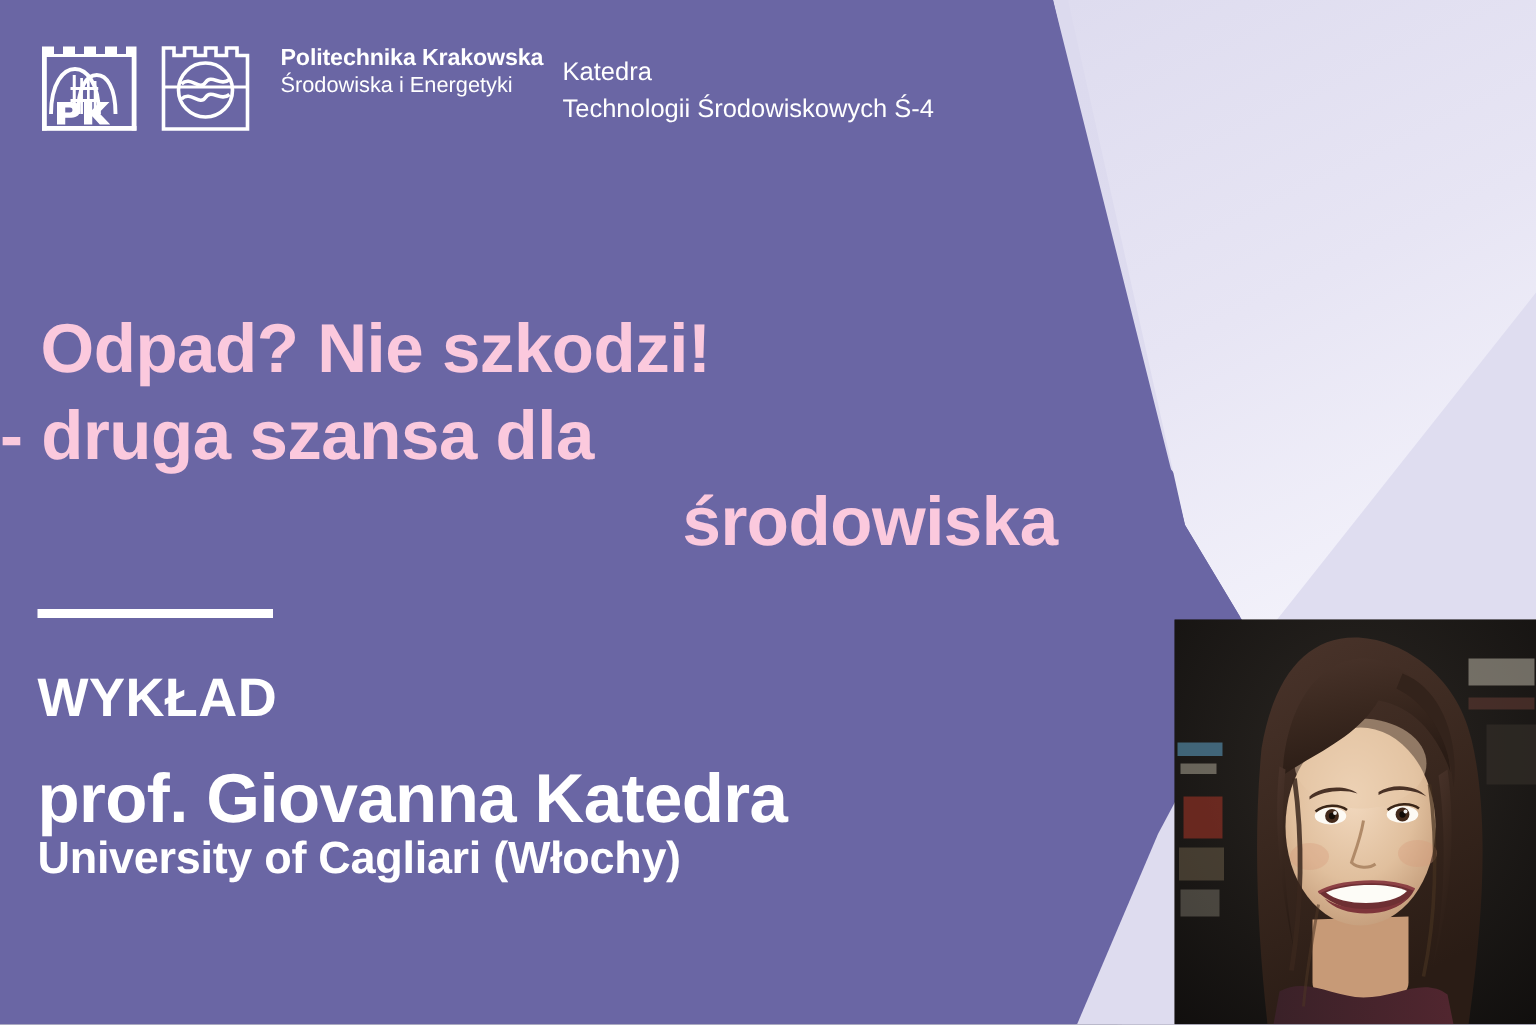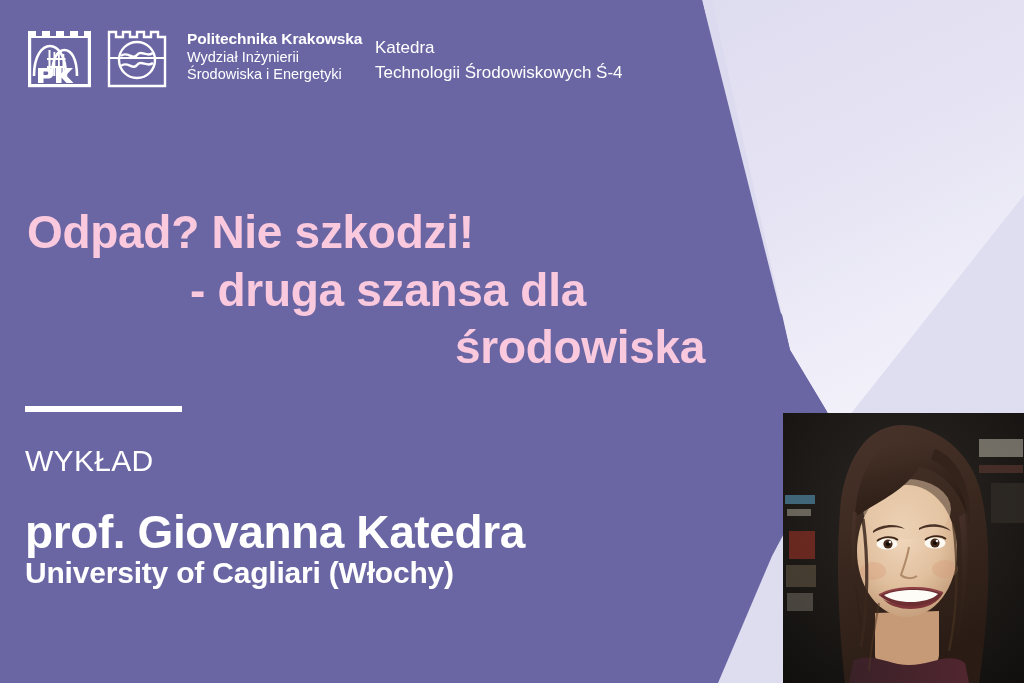--- a/index.html
+++ b/index.html
@@ -75,42 +75,42 @@
     width: 800px;
     z-index: 6;
     color: #fbc9dd;
     font-size: 46px;
     font-weight: bold;
     line-height: 1.25;
     letter-spacing: -0.3px;
     margin-top: 12px;
   }
   .title .t1 { padding-left: 27px; }
-  .title .t2 { padding-left: 190px; }
+  .title .t2 { }
   .title .t3 { padding-left: 455px; }
 
   
   .rule {
     position: absolute;
     left: 25px;
     top: 406px;
     width: 157px;
     height: 6px;
     background: #ffffff;
     z-index: 6;
   }
 
   
   .kicker {
     position: absolute;
     left: 25px;
     top: 444px;
     color: #ffffff;
-    font-size: 30px;
-    font-weight: normal;
+    font-size: 36px;
+    font-weight: bold;
     letter-spacing: 0.3px;
     z-index: 6;
   }
   .speaker {
     position: absolute;
     left: 25px;
     top: 505px;
     color: #ffffff;
     font-size: 46px;
     font-weight: bold;
@@ -199,21 +199,20 @@
     <svg class="logo-mark" width="62" height="62" viewBox="0 0 62 62">
       <path fill="none" stroke="#ffffff" stroke-width="2.4" d="M3,11 L3,4 L10,4 L10,9 L17,9 L17,4 L24,4 L24,9 L31,9 L31,4 L38,4 L38,9 L45,9 L45,4 L52,4 L52,9 L59,9 L59,11 L59,58 L3,58 Z"></path>
       <line x1="3" y1="30" x2="59" y2="30" stroke="#ffffff" stroke-width="2"></line>
       <circle cx="31" cy="32" r="18" fill="none" stroke="#ffffff" stroke-width="2.4"></circle>
       <path fill="none" stroke="#ffffff" stroke-width="2.4" d="M15,28 C21,22 27,33 31,27 C35,21 41,30 47,25"></path>
       <path fill="none" stroke="#ffffff" stroke-width="2.4" d="M15,38 C21,32 27,43 31,37 C35,31 41,40 47,35"></path>
     </svg>
 
     <div class="uni-text">
       <div class="l1">Politechnika Krakowska</div>
-      <div class="l2">Wydział Inżynierii</div>
       <div class="l3">Środowiska i Energetyki</div>
     </div>
   </div>
 
   <div class="dept">
     <div>Katedra</div>
     <div>Technologii Środowiskowych Ś-4</div>
   </div>
 
   <div class="title">

